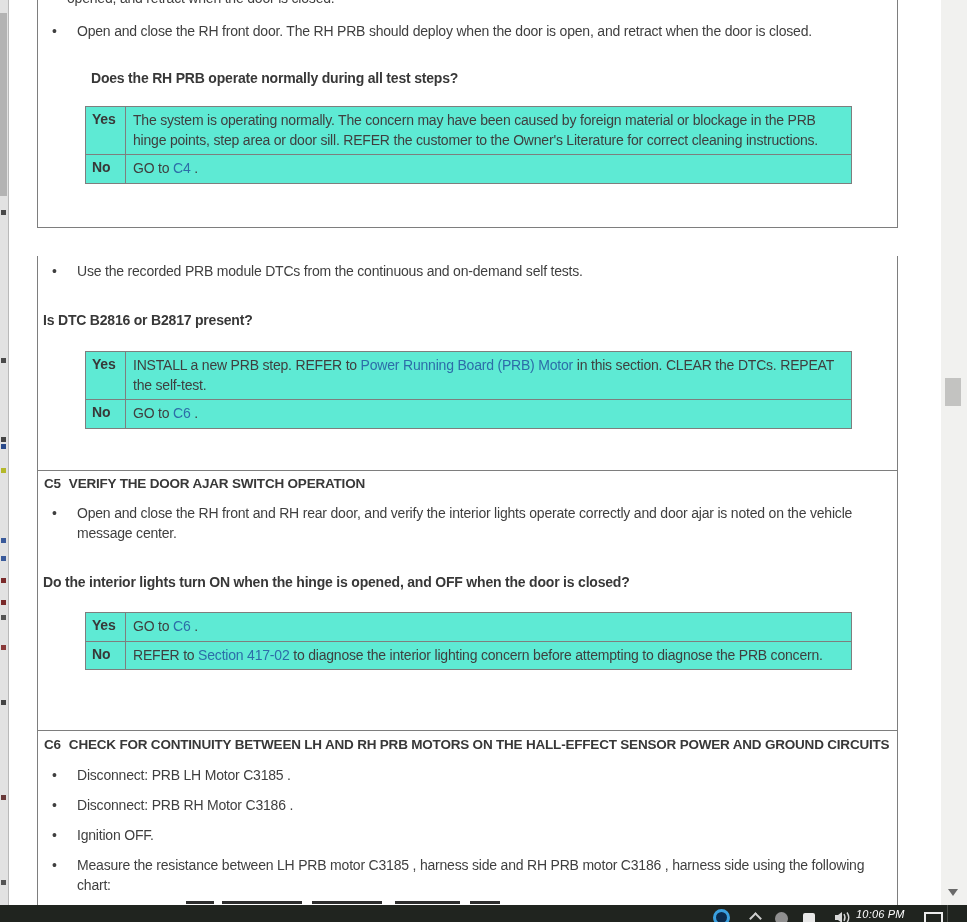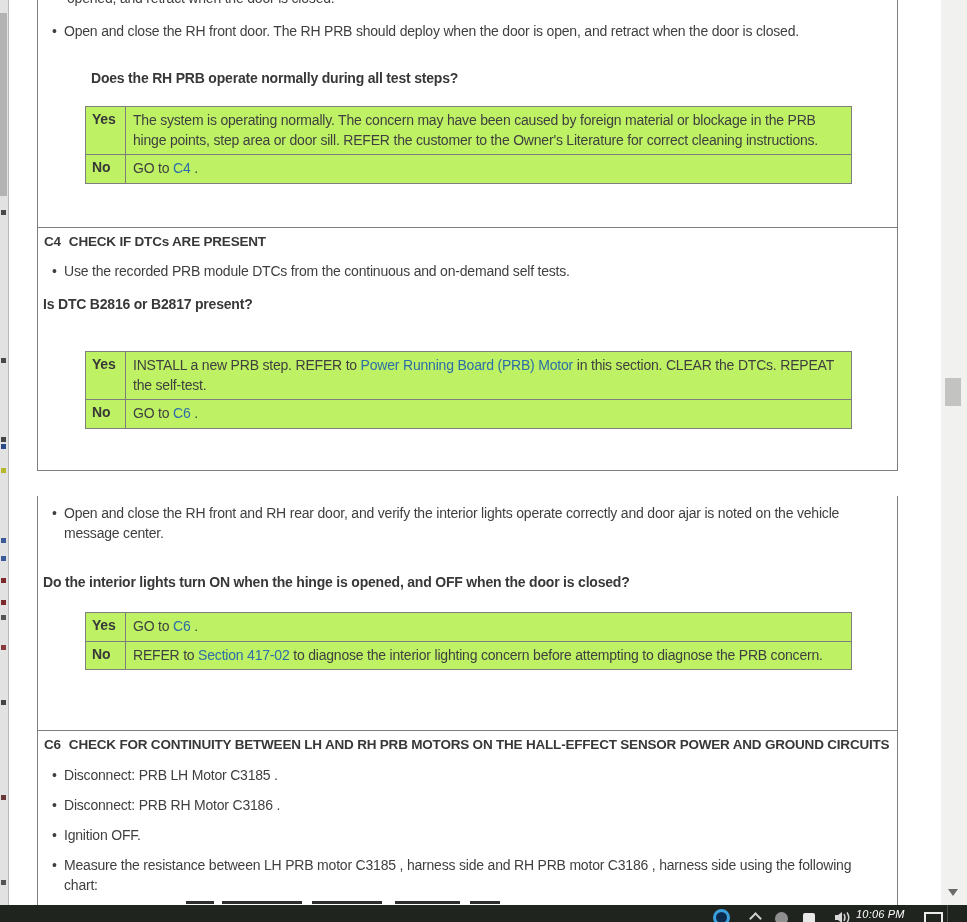--- a/index.html
+++ b/index.html
@@ -18,23 +18,23 @@
   .doc{position:absolute;left:9px;top:0;width:932px;height:905px;background:#ffffff;}
   .sec,.hdr,.bdy{position:absolute;left:28px;width:859px;background:#fff;border:1px solid #7e7e7e;box-sizing:content-box;}
   .hdr{font-weight:700;font-size:13.5px;letter-spacing:-0.2px;color:#383838;}
   .hdr .hid{margin-left:6px;}
   .hdr .ht{margin-left:8px;}
   .bdy{border-top:none;}
   .clipwrap{position:absolute;left:29px;top:0;width:560px;height:7px;overflow:hidden;}
   .clipwrap span{display:block;margin-top:-9px;font-size:14px;letter-spacing:-0.2px;}
   .bullet{position:absolute;left:14px;font-size:14px;letter-spacing:-0.2px;line-height:19.5px;}
   .bullet .dot{position:absolute;left:0;top:0;}
-  .bullet .btxt{display:inline-block;margin-left:12px;width:812px;}
+  .bullet .btxt{display:inline-block;margin-left:25px;width:812px;}
   .q{position:absolute;left:5px;font-weight:700;font-size:14px;letter-spacing:-0.2px;color:#383838;}
-  table.ans{position:absolute;left:47px;width:767px;border-collapse:collapse;background:#bef264;table-layout:fixed;}
+  table.ans{position:absolute;left:47px;width:767px;border-collapse:collapse;background:#5eead4;table-layout:fixed;}
   table.ans th,table.ans td{border:1px solid #7e7e7e;font-size:14px;letter-spacing:-0.2px;vertical-align:top;text-align:left;}
   table.ans th{width:27px;font-weight:700;padding:4px 6px;color:#383838;}
   table.ans td{padding:4px 7px;line-height:19.5px;color:#3f3f3f;}
   a.lnk{color:#2d6da8;text-decoration:none;cursor:pointer;}
   
   .sbar{position:absolute;left:941px;top:0;width:26px;height:905px;background:#f1f1ef;}
   .sbar .sthumb{position:absolute;left:4px;top:378px;width:16px;height:28px;background:#c3c3c1;}
   .sbar .sarrow{position:absolute;left:7px;top:889px;width:0;height:0;border-left:5px solid transparent;border-right:5px solid transparent;border-top:7px solid #6a6a6a;}
   
   .clipline{position:absolute;top:901px;height:3px;background:#2e2e2e;}
@@ -89,43 +89,43 @@
         <td><span>The system is operating normally. The concern may have been caused by foreign material or blockage in the PRB hinge points, step area or door sill. REFER the customer to the Owner's Literature for correct cleaning instructions.</span><a class="lnk"></a><span></span></td>
       </tr>
       <tr>
         <th>No</th>
         <td><span>GO to </span><a class="lnk">C4</a><span> .</span></td>
       </tr>
     </tbody>
       </table>
   </div>
 
-  <div class="hdr" style="top:227px;height:28px;line-height:28px;">
-    <b class="hid">C4</b><b class="ht">CHECK IF DTCs ARE PRESENT</b>
-  </div>
   <div class="bdy" style="top:256px;height:214px;">
     <div class="bullet" style="top:6px;">
       <span class="dot">•</span>
       <span class="btxt">Use the recorded PRB module DTCs from the continuous and on-demand self tests.</span>
     </div>
-    <div class="q" style="top:40px;">Is DTC B2816 or B2817 present?</div>
+    <div class="q" style="top:56px;">Is DTC B2816 or B2817 present?</div>
     <table class="ans" style="top:95px;">
       <tbody>
           <tr>
         <th>Yes</th>
         <td><span>INSTALL a new PRB step. REFER to </span><a class="lnk">Power Running Board (PRB) Motor</a><span> in this section. CLEAR the DTCs. REPEAT the self-test.</span></td>
       </tr>
       <tr>
         <th>No</th>
         <td><span>GO to </span><a class="lnk">C6</a><span> .</span></td>
       </tr>
     </tbody>
       </table>
   </div>
 
+  <div class="hdr" style="top:470px;height:25px;line-height:25px;">
+    <b class="hid">C5</b><b class="ht">VERIFY THE DOOR AJAR SWITCH OPERATION</b>
+  </div>
   <div class="bdy" style="top:496px;height:234px;">
     <div class="bullet" style="top:8px;">
       <span class="dot">•</span>
       <span class="btxt">Open and close the RH front and RH rear door, and verify the interior lights operate correctly and door ajar is noted on the vehicle message center.</span>
     </div>
     <div class="q" style="top:78px;">Do the interior lights turn ON when the hinge is opened, and OFF when the door is closed?</div>
     <table class="ans" style="top:116px;">
       <tbody>
           <tr>
         <th>Yes</th>

